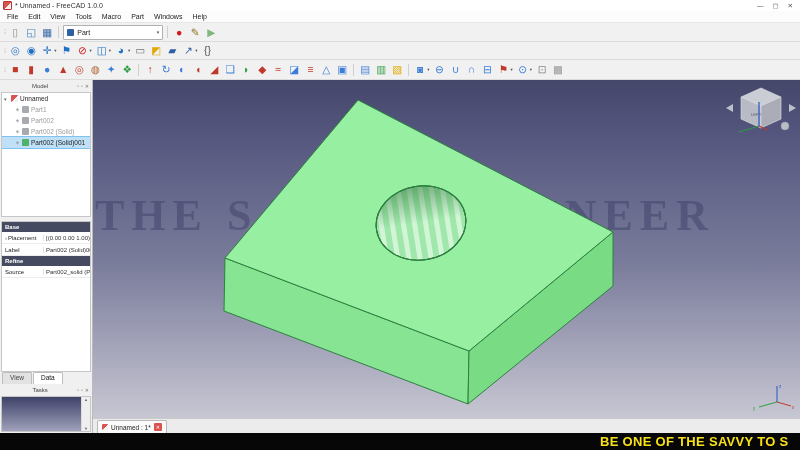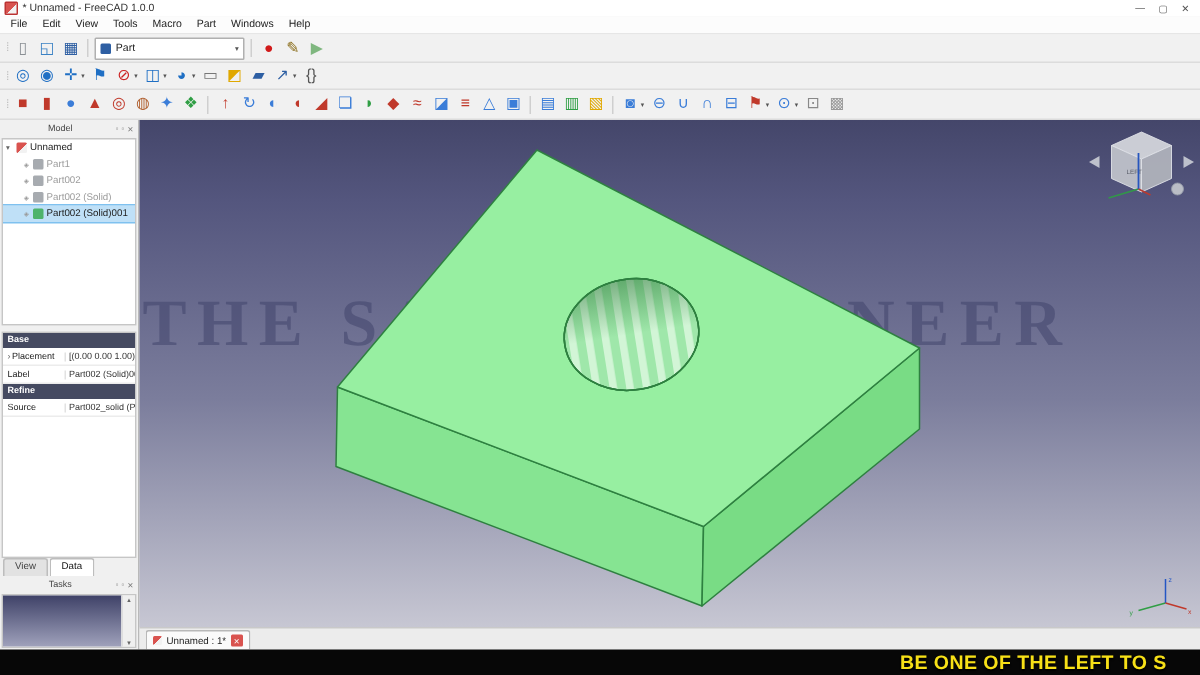--- a/index.html
+++ b/index.html
@@ -430,14 +430,14 @@
       </div>
     </div>
   </div>
 </div>
 
 <div class="statusbar">
   <span>Preselected: Part002 (Solid)001.</span>
 </div>
 
 <div class="banner">
-  <span class="banner-text">BE ONE OF THE LEFT TO S</span>
+  <span class="banner-text">BE ONE OF THE SAVVY TO S</span>
 </div>
 
 </body></html>

